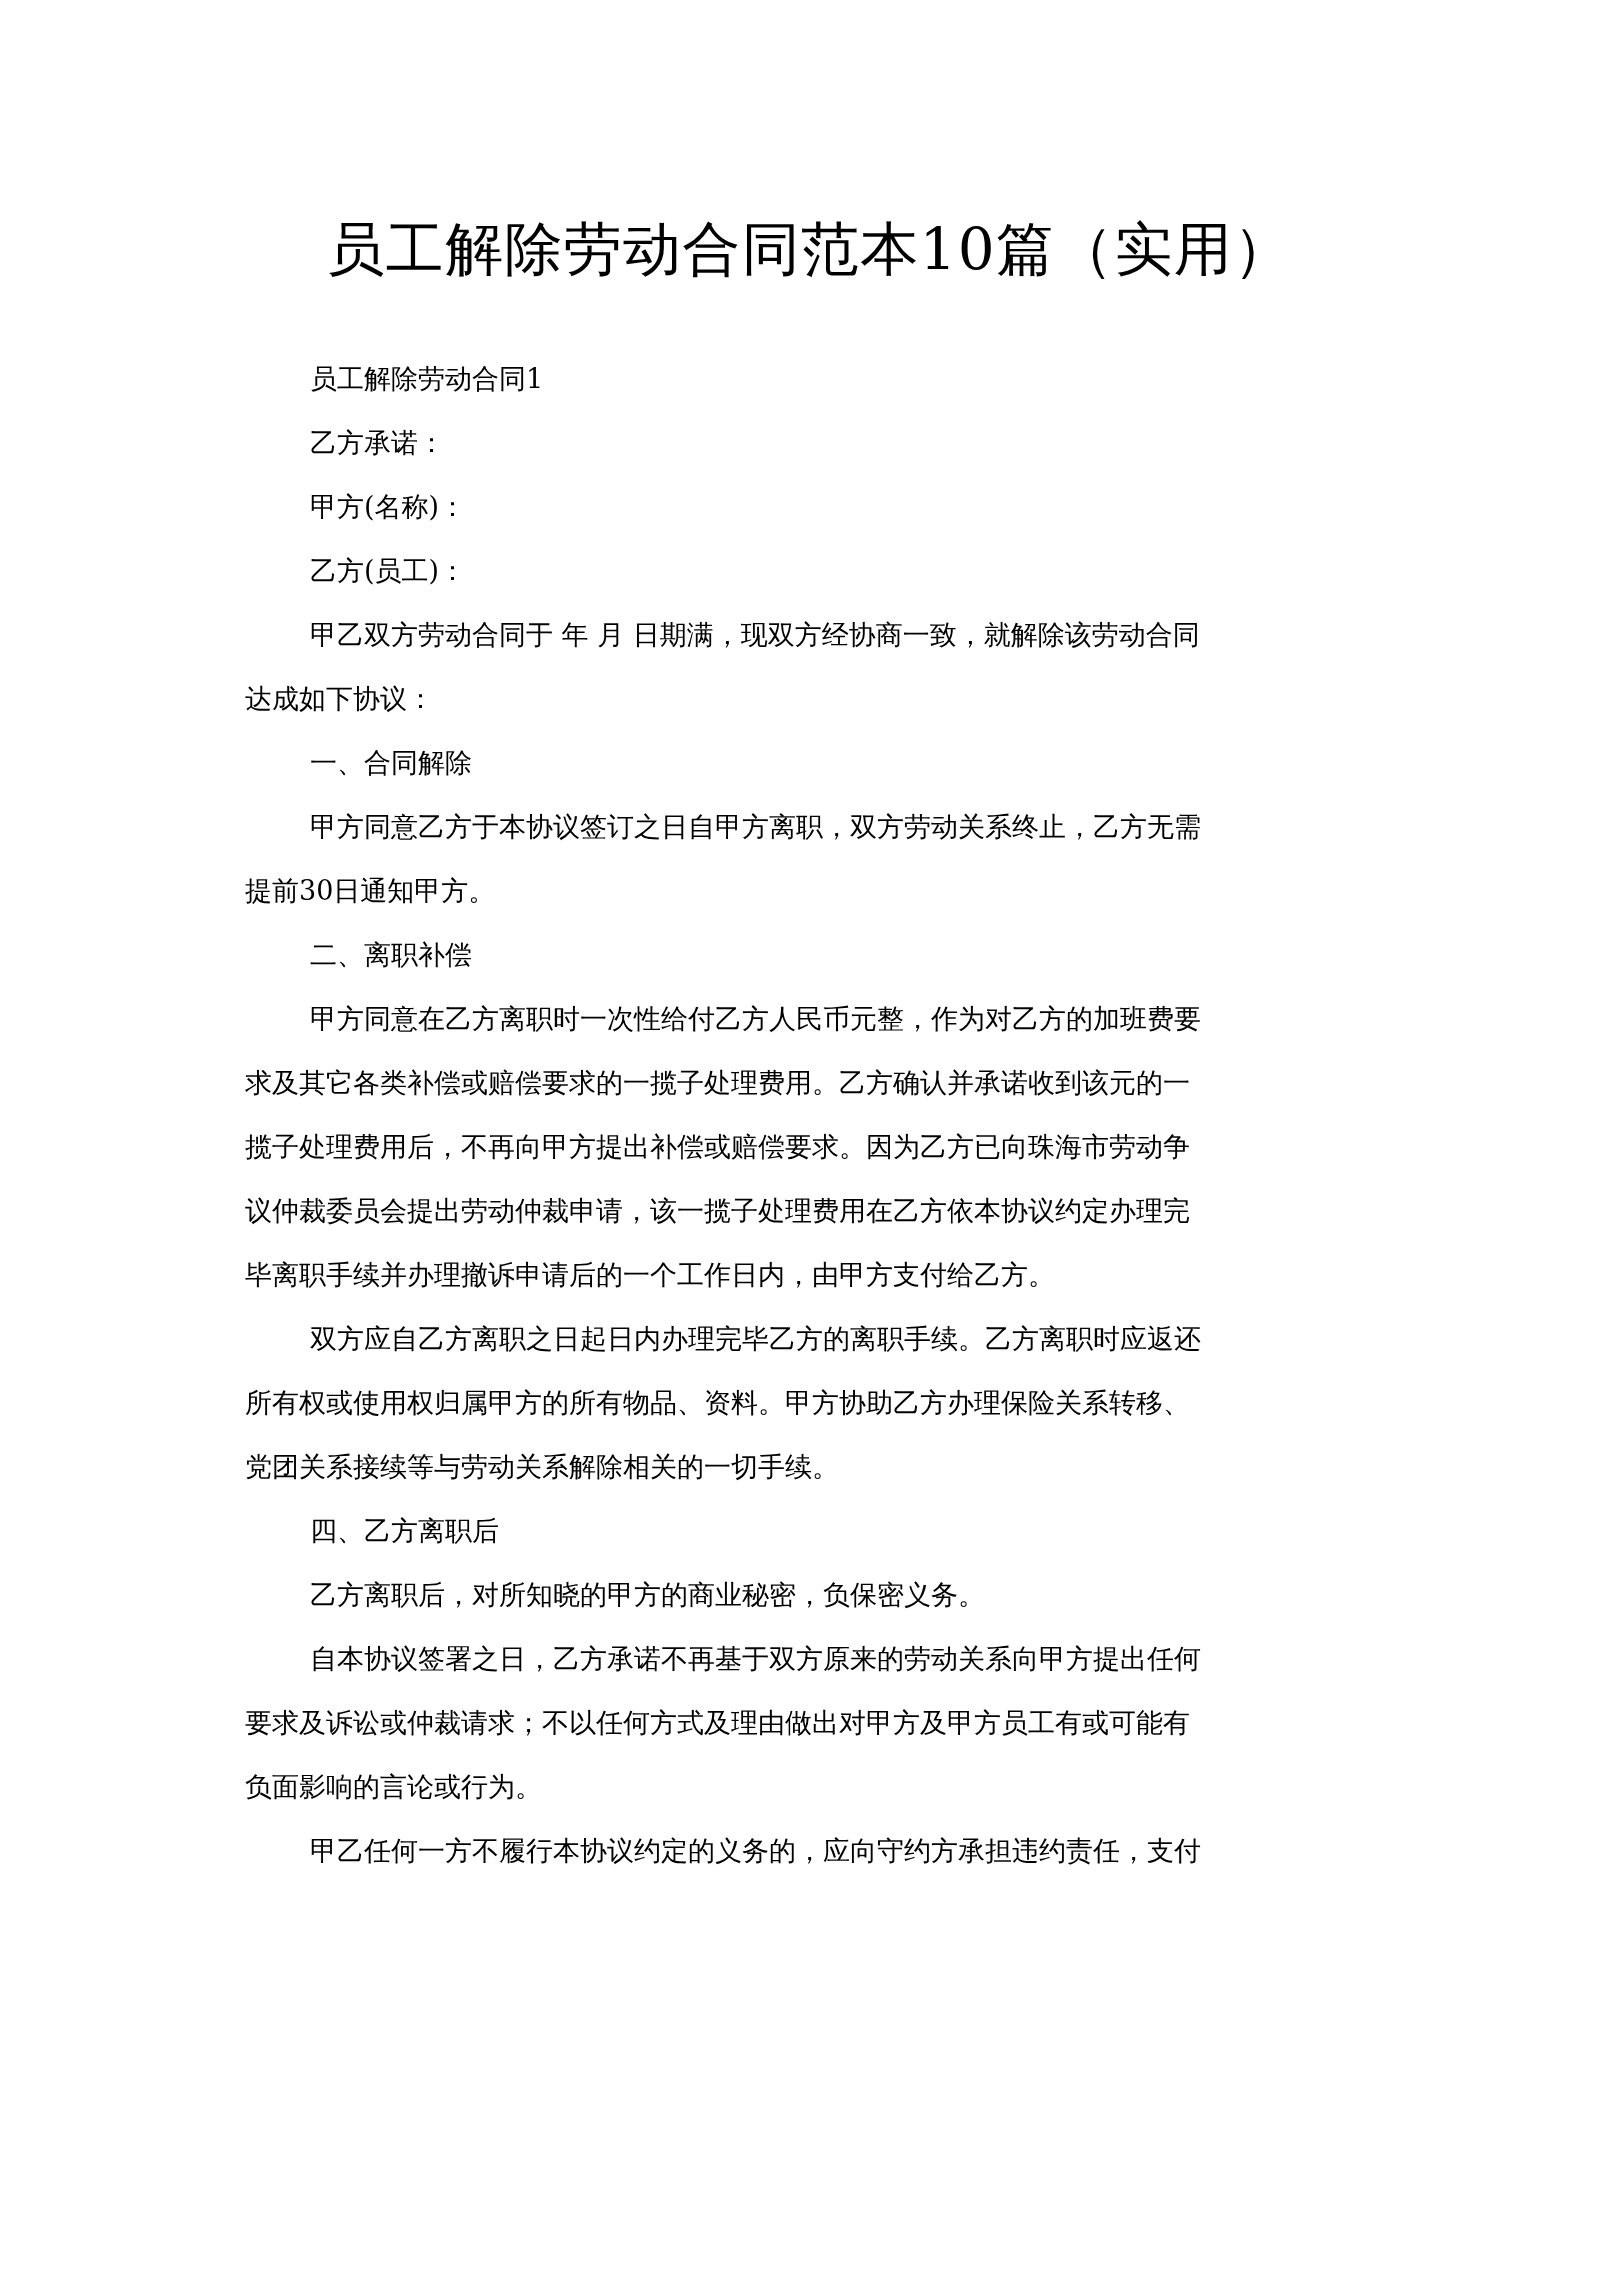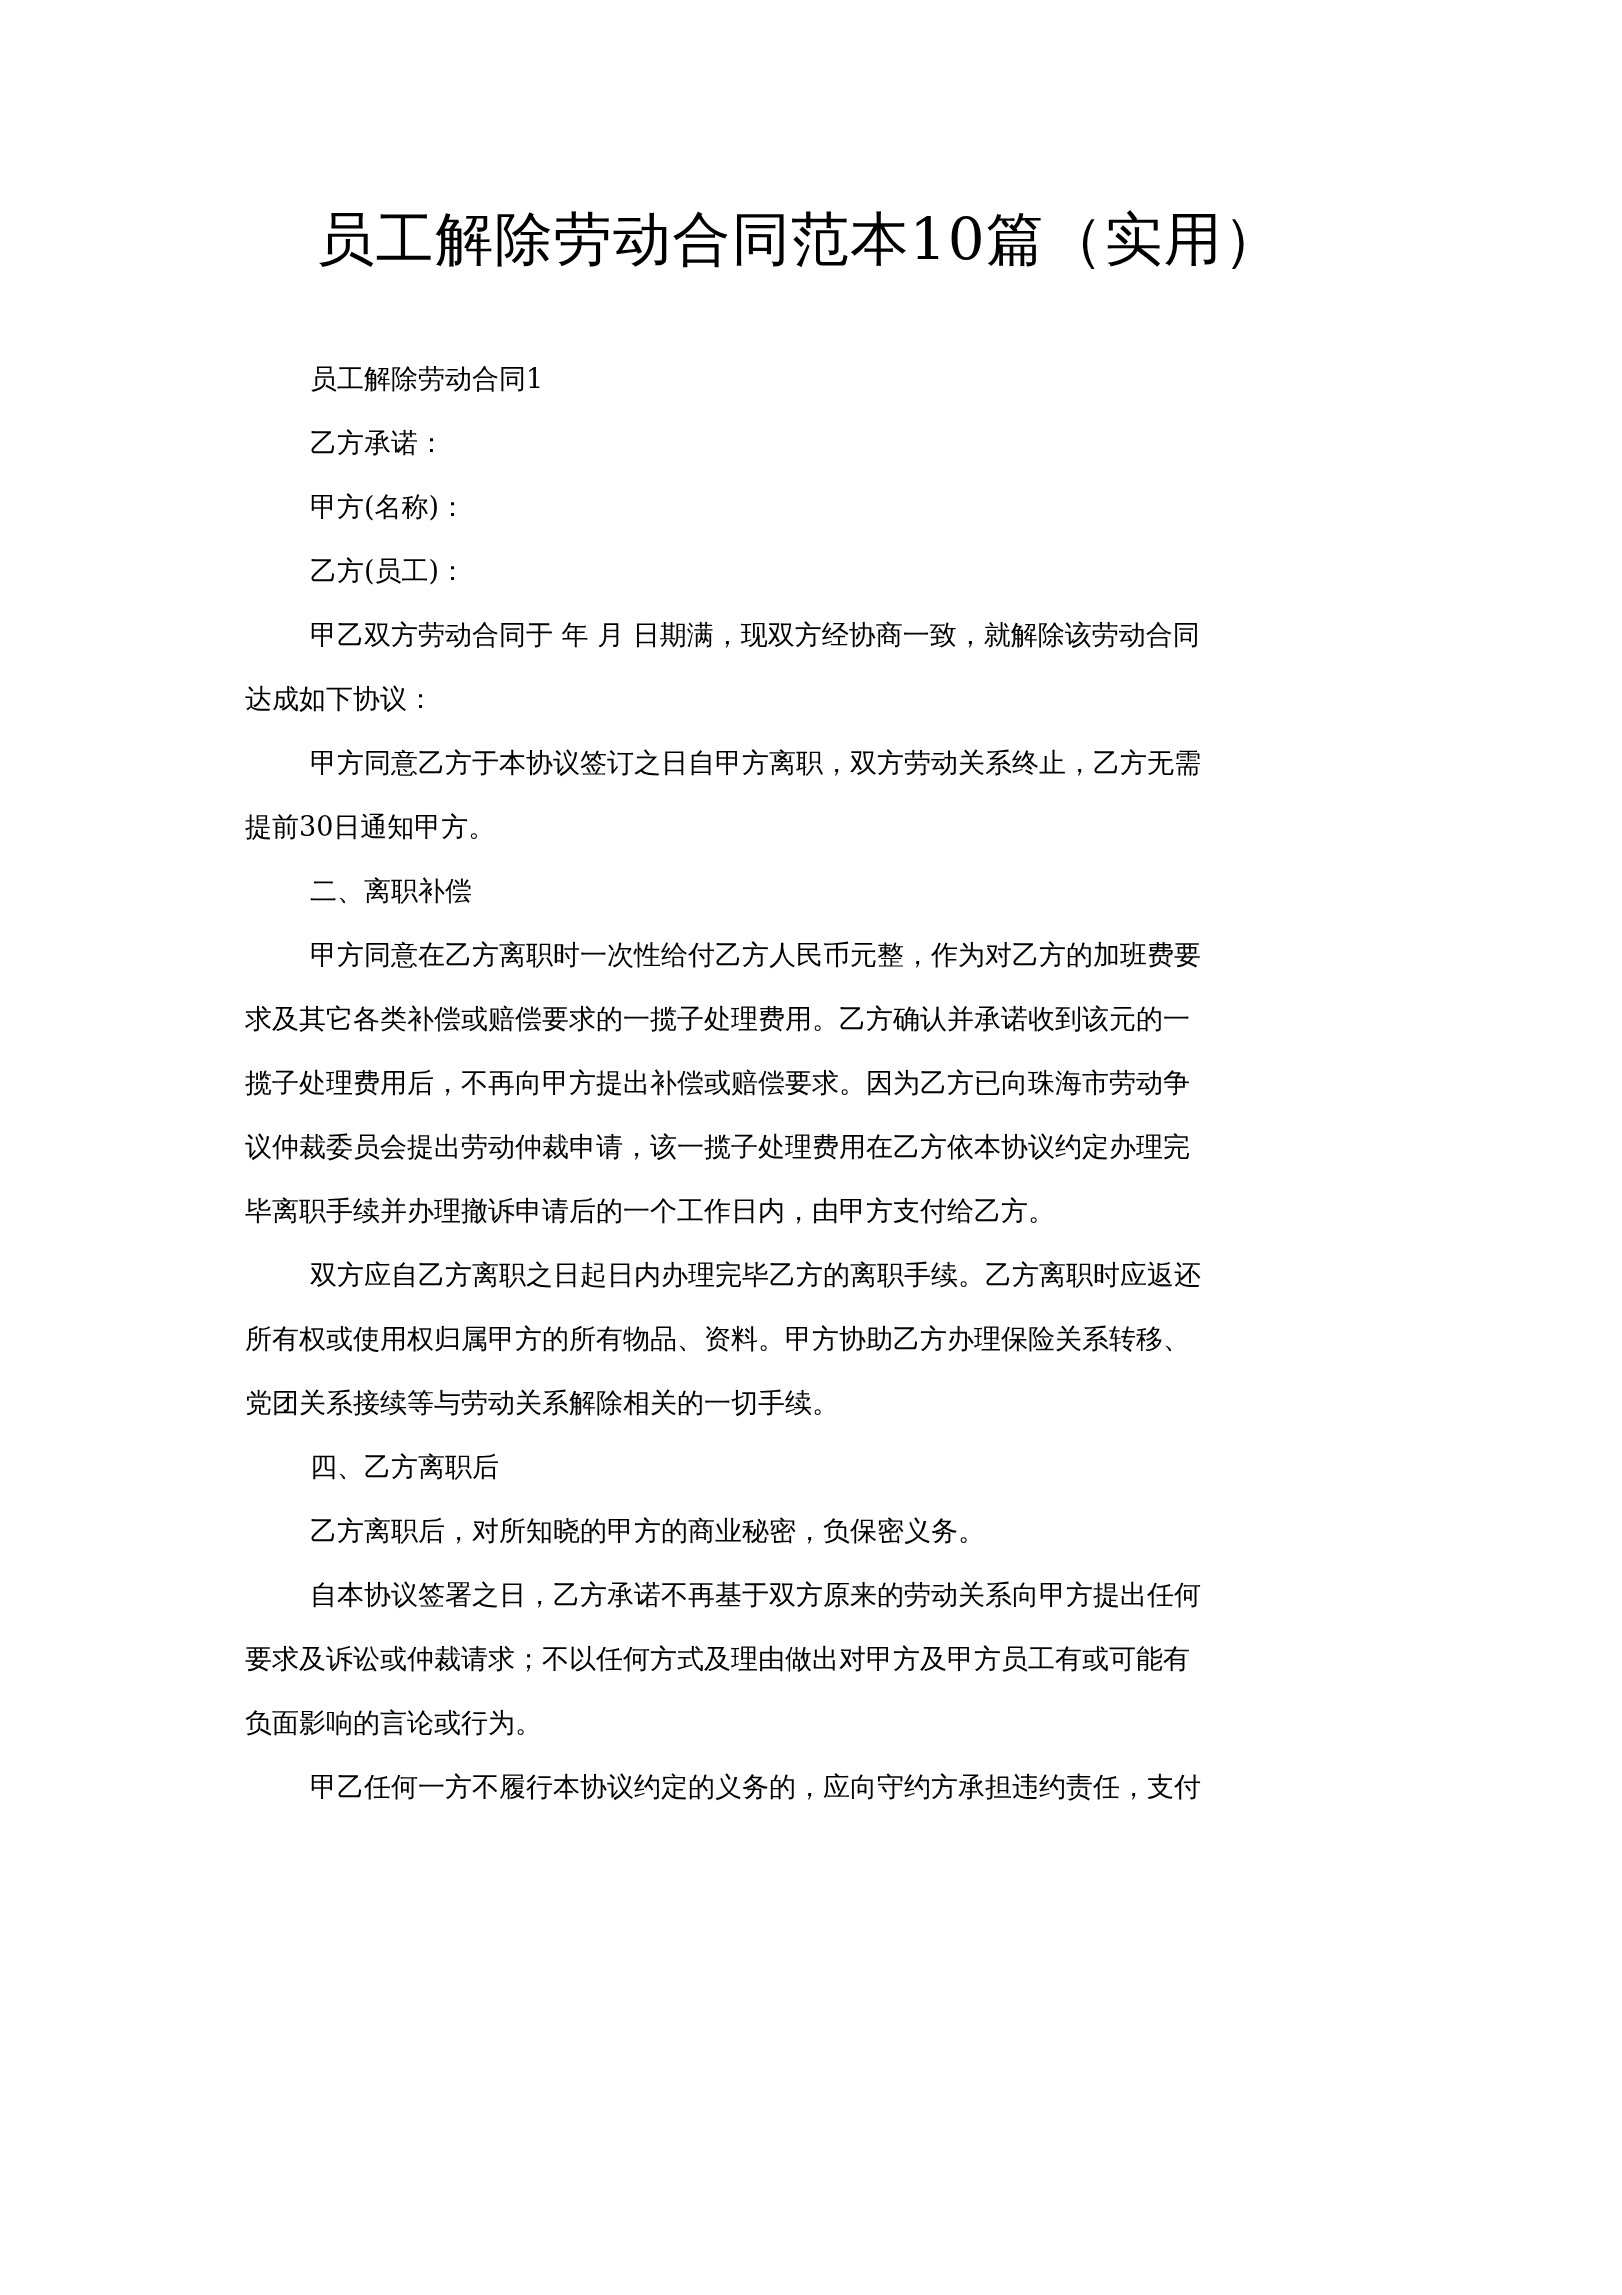--- a/index.html
+++ b/index.html
@@ -25,21 +25,21 @@
     }
     .doc-title {
       position: absolute;
       left: 0;
       top: 196px;
       width: 1591px;
       text-align: center;
       font-size: 58px;
       line-height: 79px;
       letter-spacing: 1.3px;
-      margin: 4px;
+      margin: 14px;
       font-weight: normal;
     }
     .body {
       position: absolute;
       left: 245px;
       top: 347px;
       width: 1135px;
       font-size: 27px;
       line-height: 64px;
     }
@@ -68,20 +68,21 @@
 
     <span class="line indent">乙方承诺：</span>
     <span class="line indent">甲方(名称)：</span>
     <span class="line indent">乙方(员工)：</span>
 
     <div class="para-inline">
       <span class="line indent">甲乙双方劳动合同于 年 月 日期满，现双方经协商一致，就解除该劳动合同</span>
       <span class="line">达成如下协议：</span>
     </div>
 
+    <span class="line indent">一、合同解除</span>
     <div class="para-inline">
       <span class="line indent">甲方同意乙方于本协议签订之日自甲方离职，双方劳动关系终止，乙方无需</span>
       <span class="line">提前30日通知甲方。</span>
     </div>
 
     <span class="line indent">二、离职补偿</span>
     <div class="para-inline">
       <span class="line indent">甲方同意在乙方离职时一次性给付乙方人民币元整，作为对乙方的加班费要</span>
       <span class="line">求及其它各类补偿或赔偿要求的一揽子处理费用。乙方确认并承诺收到该元的一</span>
       <span class="line">揽子处理费用后，不再向甲方提出补偿或赔偿要求。因为乙方已向珠海市劳动争</span>

